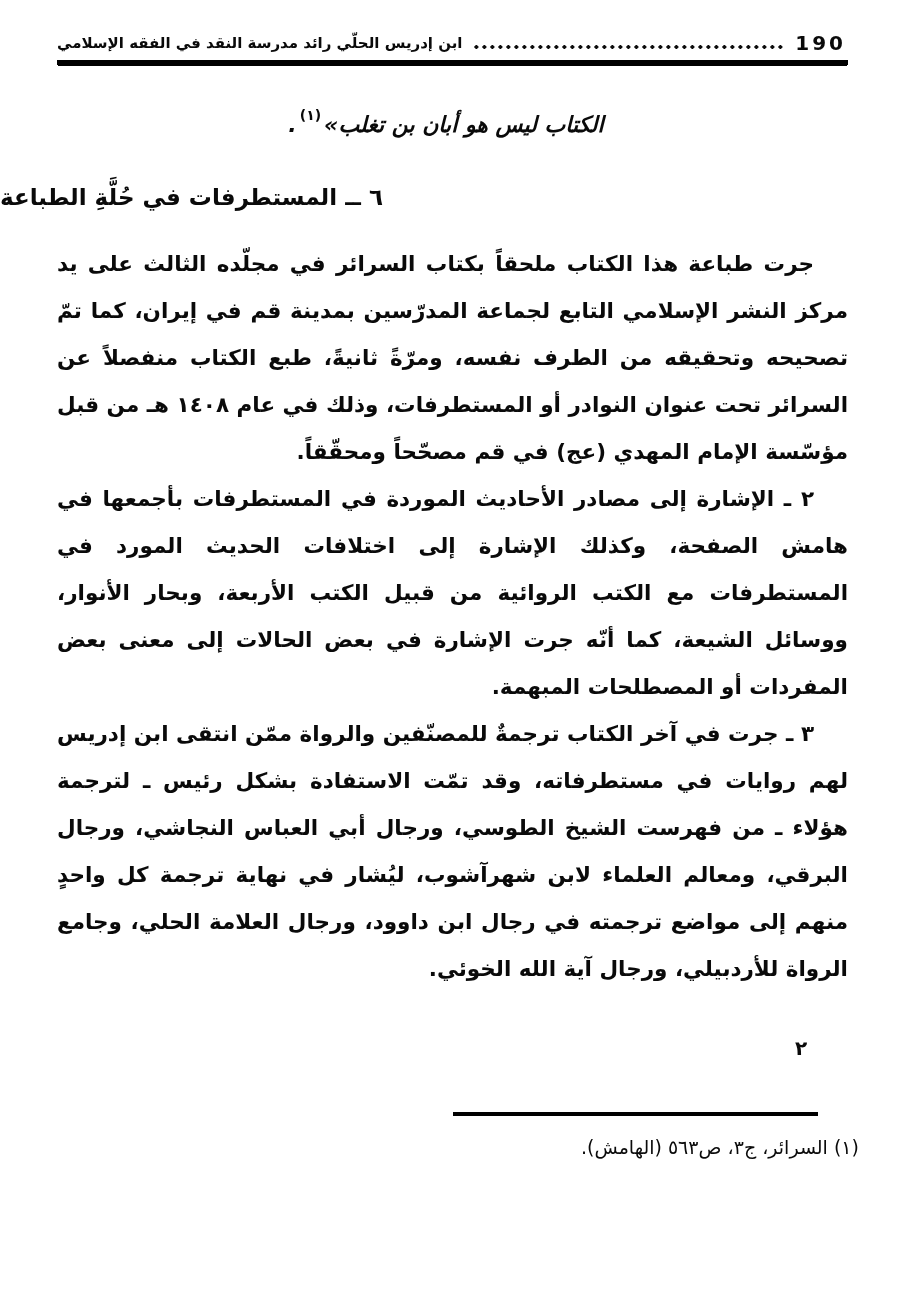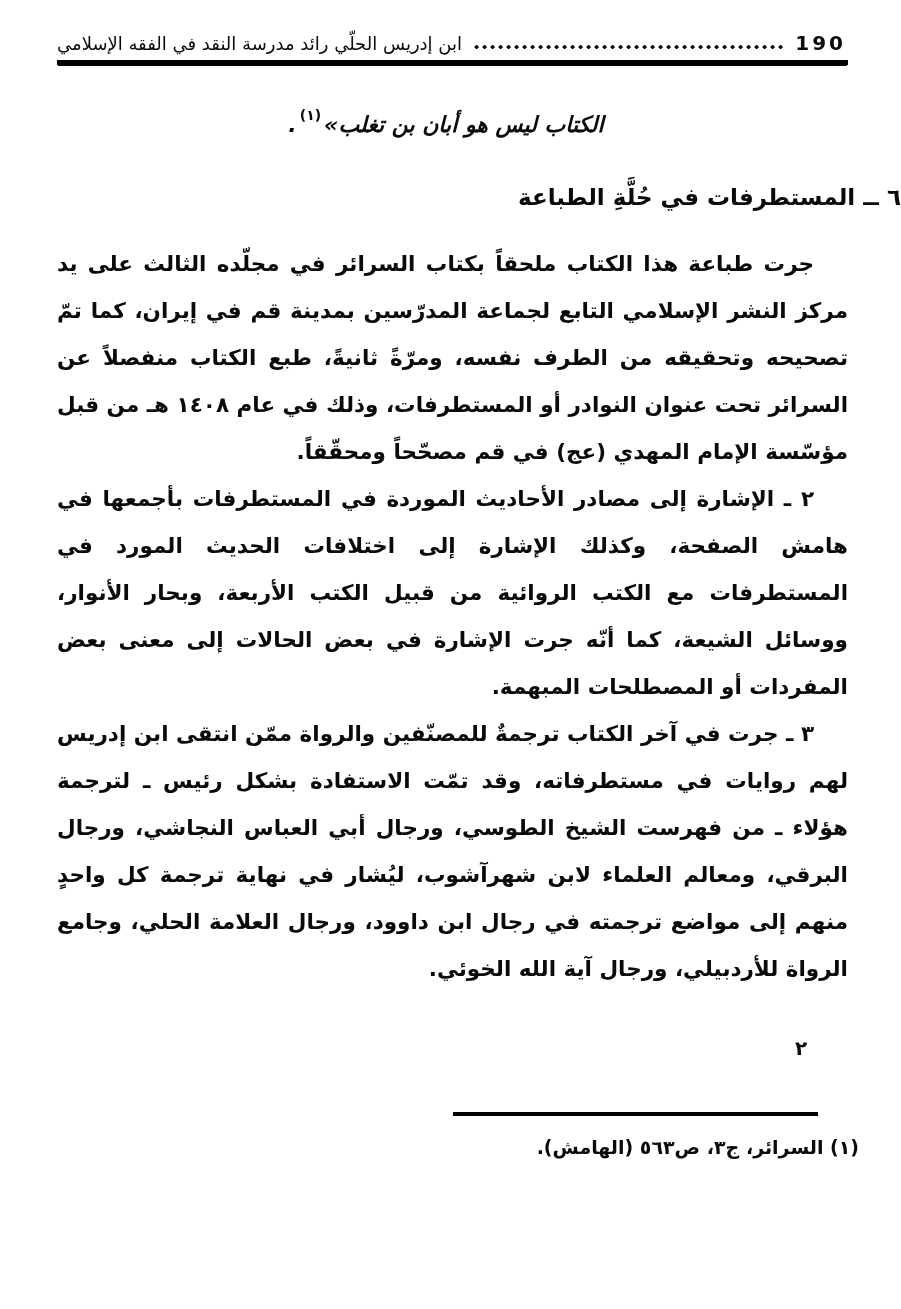--- a/index.html
+++ b/index.html
@@ -19,42 +19,42 @@
   }
   .pagenum{
     font-weight:bold;font-size:20px;letter-spacing:3px;white-space:nowrap;
   }
   .leader{
     flex:1;height:10px;align-self:center;margin-top:8px;
     background-image:radial-gradient(circle, #0d0d0d 1.6px, transparent 1.9px);
     background-size:8px 10px;background-repeat:repeat-x;background-position:center;
   }
   .header-title{
-    font-weight:normal;font-size:18px;white-space:nowrap;text-align:right;
+    font-weight:bold;font-size:15px;white-space:nowrap;text-align:right;
   }
   .rule{
     position:absolute;top:60px;left:57px;right:53px;height:5px;
     background:#000;
     box-shadow:0 2px 0 -1px #000;
   }
   
   .quote{
     position:absolute;top:98px;right:66px;left:57px;
     direction:rtl;text-align:center;
     font-size:22px;font-weight:bold;font-style:italic;
     line-height:42px;white-space:nowrap;
   }
   .quote sup{
     font-size:14px;font-style:normal;
     position:relative;top:-4px;margin:0 3px;
   }
   
   .heading{
     position:absolute;top:184px;left:0;right:0;margin:0;
-    text-align:right;font-size:23px;font-weight:bold;
+    text-align:left;font-size:23px;font-weight:bold;
   }
   
   .bodytext{
     position:absolute;top:240px;left:57px;right:53px;bottom:0;
     direction:rtl;text-align:justify;
     font-size:21.5px;font-weight:bold;line-height:47px;
   }
   .bodytext p{
     margin:0;text-indent:34px;
     text-align:justify;text-align-last:right;
@@ -63,21 +63,21 @@
     position:absolute;top:1036px;left:795px;
     font-size:20px;font-weight:bold;
   }
   .fn-rule{
     position:absolute;top:1112px;left:453px;width:365px;height:4px;
     background:#000;
   }
   .footnote{
     position:absolute;top:1136px;right:42px;
     direction:rtl;text-align:right;
-    font-size:19px;font-weight:bold;white-space:nowrap;
+    font-size:19px;font-weight:normal;white-space:nowrap;
   }
 </style>
 </head>
 <body>
 
 <div class="page">
 
   <header class="header">
     <span class="pagenum">190</span>
     <span class="leader"></span>

